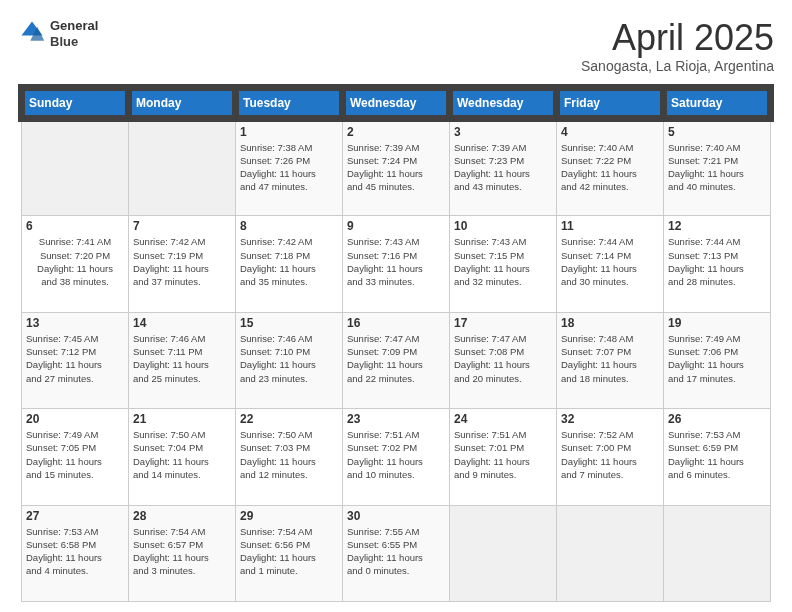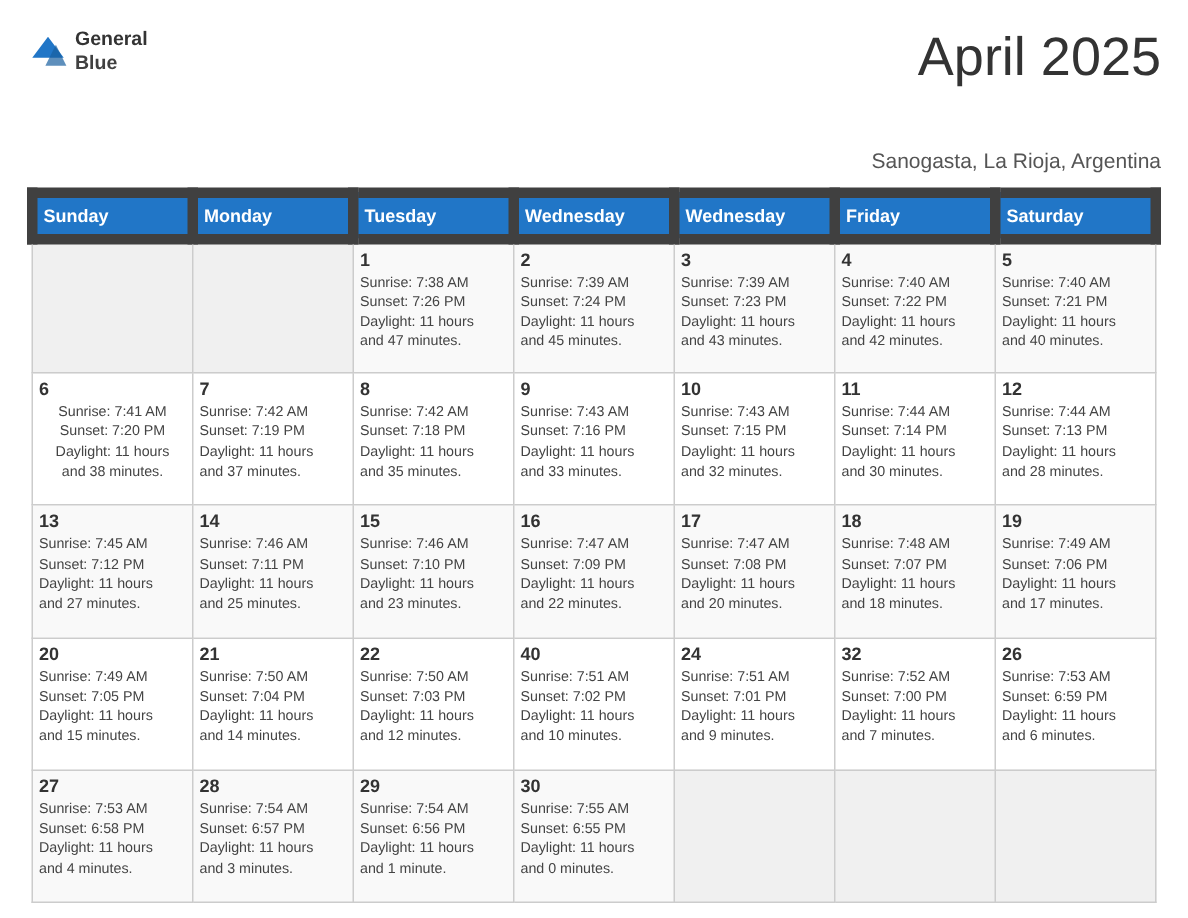--- a/index.html
+++ b/index.html
@@ -18,21 +18,21 @@
       flex-direction: column;
     }
     .header {
       display: flex;
       justify-content: space-between;
       align-items: flex-start;
       margin-bottom: 10px;
     }
     .logo {
       display: flex;
-      align-items: flex-end;
+      align-items: flex-start;
       gap: 4px;
     }
     .logo-text {
       display: flex;
       flex-direction: column;
       font-size: 13px;
       font-weight: bold;
       line-height: 1.2;
     }
     .logo-general { color: #333; }
@@ -46,21 +46,20 @@
     }
     .title-main {
       font-size: 36px;
       font-weight: 300;
       color: #333;
       line-height: 1.1;
     }
     .title-sub {
       font-size: 14px;
       color: #555;
-      margin-top: 41px;
     }
     .calendar {
       flex: 1;
       border: 1px solid #ccc;
       border-collapse: collapse;
       width: 100%;
       table-layout: fixed;
     }
     .calendar thead tr th {
       background: #2176c7;
@@ -294,21 +293,21 @@
 and 14 minutes.</div>
           </td>
           <td>
             <span class="day-num">22</span>
             <div class="day-detail" style="white-space: pre-line;">Sunrise: 7:50 AM
 Sunset: 7:03 PM
 Daylight: 11 hours
 and 12 minutes.</div>
           </td>
           <td>
-            <span class="day-num">40</span>
+            <span class="day-num">23</span>
             <div class="day-detail" style="white-space: pre-line;">Sunrise: 7:51 AM
 Sunset: 7:02 PM
 Daylight: 11 hours
 and 10 minutes.</div>
           </td>
           <td>
             <span class="day-num">24</span>
             <div class="day-detail" style="white-space: pre-line;">Sunrise: 7:51 AM
 Sunset: 7:01 PM
 Daylight: 11 hours

